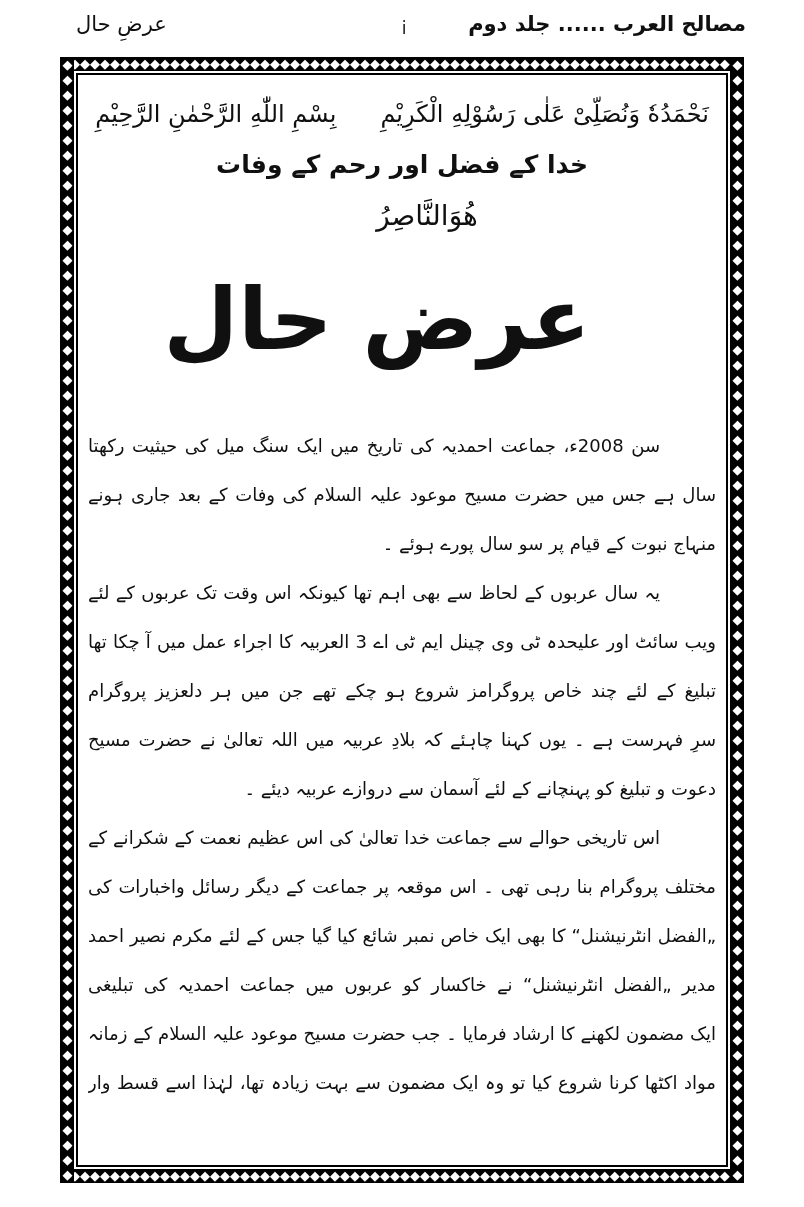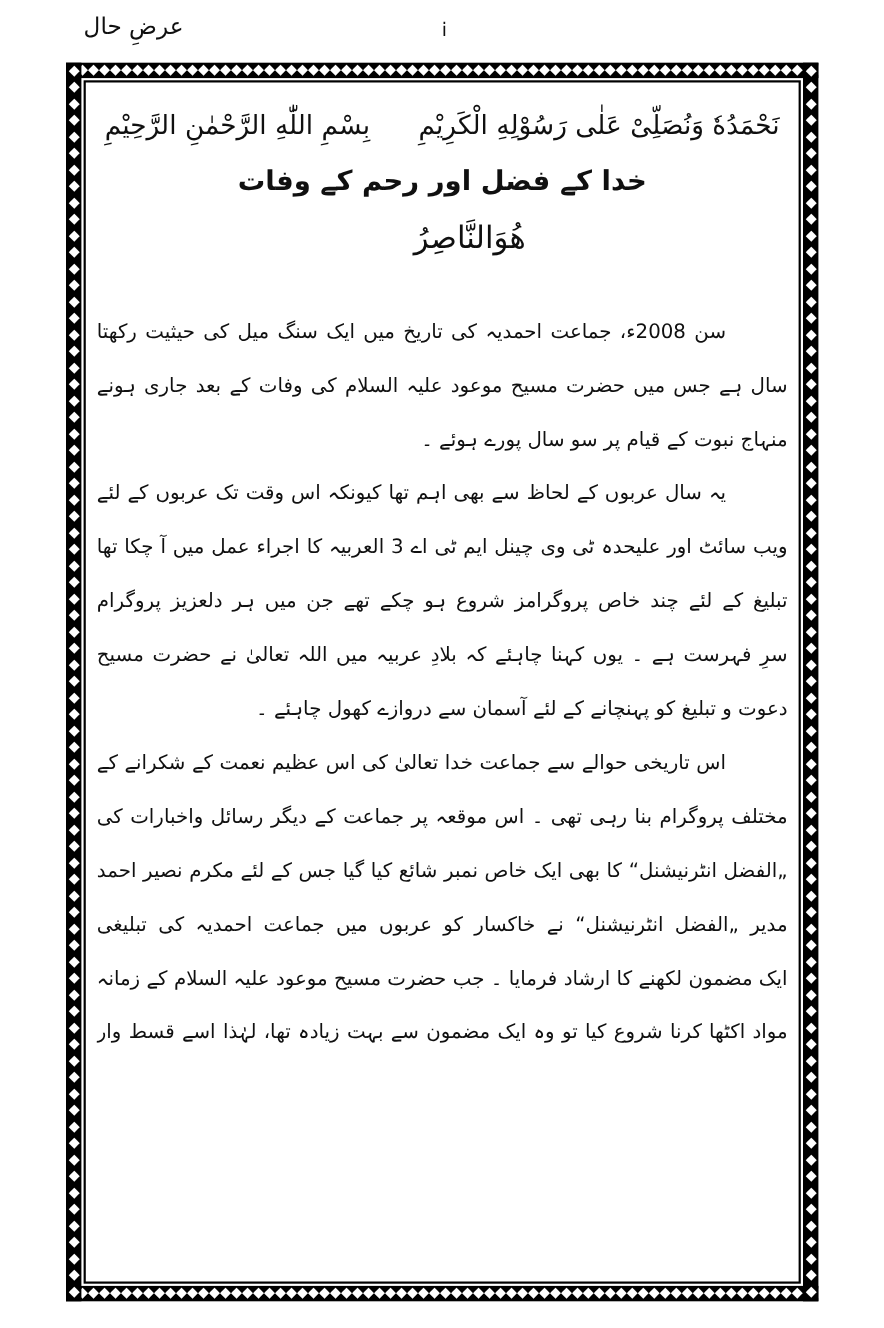--- a/index.html
+++ b/index.html
@@ -41,53 +41,55 @@
   }
   .bline.first{padding-right:56px;}
   .bline.plast{text-align-last:right;}
 </style>
 </head>
 <body>
 
 <div class="page">
 
   <div class="header">
+    <span class="h-right">مصالح العرب ...... جلد دوم</span>
     <span class="h-center">i</span>
     <span class="h-left">عرضِ حال</span>
   </div>
 
   <div class="frame">
     <div class="bstrip h top">◆◆◆◆◆◆◆◆◆◆◆◆◆◆◆◆◆◆◆◆◆◆◆◆◆◆◆◆◆◆◆◆◆◆◆◆◆◆◆◆◆◆◆◆◆◆◆◆◆◆◆◆◆◆◆◆◆◆◆◆◆◆◆◆◆◆◆◆◆◆◆◆◆◆◆◆◆◆◆◆◆◆◆◆◆◆◆◆◆◆◆◆◆◆◆◆◆◆◆◆◆◆◆◆◆◆◆◆◆◆</div>
     <div class="bstrip h bottom">◆◆◆◆◆◆◆◆◆◆◆◆◆◆◆◆◆◆◆◆◆◆◆◆◆◆◆◆◆◆◆◆◆◆◆◆◆◆◆◆◆◆◆◆◆◆◆◆◆◆◆◆◆◆◆◆◆◆◆◆◆◆◆◆◆◆◆◆◆◆◆◆◆◆◆◆◆◆◆◆◆◆◆◆◆◆◆◆◆◆◆◆◆◆◆◆◆◆◆◆◆◆◆◆◆◆◆◆◆◆</div>
     <div class="bstrip v left">◆◆◆◆◆◆◆◆◆◆◆◆◆◆◆◆◆◆◆◆◆◆◆◆◆◆◆◆◆◆◆◆◆◆◆◆◆◆◆◆◆◆◆◆◆◆◆◆◆◆◆◆◆◆◆◆◆◆◆◆◆◆◆◆◆◆◆◆◆◆◆◆◆◆◆◆◆◆◆◆◆◆◆◆◆◆◆◆◆◆◆◆◆◆◆◆◆◆◆◆◆◆◆◆◆◆◆◆◆◆</div>
     <div class="bstrip v right">◆◆◆◆◆◆◆◆◆◆◆◆◆◆◆◆◆◆◆◆◆◆◆◆◆◆◆◆◆◆◆◆◆◆◆◆◆◆◆◆◆◆◆◆◆◆◆◆◆◆◆◆◆◆◆◆◆◆◆◆◆◆◆◆◆◆◆◆◆◆◆◆◆◆◆◆◆◆◆◆◆◆◆◆◆◆◆◆◆◆◆◆◆◆◆◆◆◆◆◆◆◆◆◆◆◆◆◆◆◆</div>
 
     <div class="inner">
       <div class="content">
 
         <div class="inv-line bism">
           <span>نَحْمَدُهٗ وَنُصَلِّىْ عَلٰى رَسُوْلِهِ الْكَرِيْمِ</span>
           <span>بِسْمِ اللّٰهِ الرَّحْمٰنِ الرَّحِيْمِ</span>
         </div>
         <div class="inv-line blessing">خدا کے فضل اور رحم کے وفات</div>
         <div class="inv-line motto">هُوَالنَّاصِرُ</div>
 
+        <div class="page-title">عرض حال</div>
 
         <div class="body">
             <div>
               <div class="bline first">سن 2008ء، جماعت احمدیہ کی تاریخ میں ایک سنگ میل کی حیثیت رکھتا ہے ۔ یہ وہ</div>
               <div class="bline">سال ہے جس میں حضرت مسیح موعود علیہ السلام کی وفات کے بعد جاری ہونے والی خلافت علیٰ</div>
               <div class="bline plast">منہاج نبوت کے قیام پر سو سال پورے ہوئے ۔</div>
             </div>
             <div>
               <div class="bline first">یہ سال عربوں کے لحاظ سے بھی اہم تھا کیونکہ اس وقت تک عربوں کے لئے علیحدہ</div>
               <div class="bline">ویب سائٹ اور علیحدہ ٹی وی چینل ایم ٹی اے 3 العربیہ کا اجراء عمل میں آ چکا تھا اور عربوں میں</div>
               <div class="bline">تبلیغ کے لئے چند خاص پروگرامز شروع ہو چکے تھے جن میں ہر دلعزیز پروگرام الحوار المباشر</div>
               <div class="bline">سرِ فہرست ہے ۔ یوں کہنا چاہئے کہ بلادِ عربیہ میں اللہ تعالیٰ نے حضرت مسیح موعود علیہ السلام کی</div>
-              <div class="bline plast">دعوت و تبلیغ کو پہنچانے کے لئے آسمان سے دروازے کھول چاہئے ۔</div>
+              <div class="bline plast">دعوت و تبلیغ کو پہنچانے کے لئے آسمان سے دروازے عربیہ دیئے ۔</div>
             </div>
             <div>
               <div class="bline first">اس تاریخی حوالے سے جماعت خدا تعالیٰ کی اس عظیم نعمت کے شکرانے کے طور پر</div>
               <div class="bline">مختلف پروگرام بنا رہی تھی ۔ اس موقعہ پر جماعت کے دیگر رسائل واخبارات کی طرح</div>
               <div class="bline">„الفضل انٹرنیشنل“ کا بھی ایک خاص نمبر شائع کیا گیا جس کے لئے مکرم نصیر احمد قمر صاحب</div>
               <div class="bline">مدیر „الفضل انٹرنیشنل“ نے خاکسار کو عربوں میں جماعت احمدیہ کی تبلیغی کاوشوں کے بارہ میں</div>
               <div class="bline">ایک مضمون لکھنے کا ارشاد فرمایا ۔ جب حضرت مسیح موعود علیہ السلام کے زمانہ سے اس بارہ میں</div>
               <div class="bline plast">مواد اکٹھا کرنا شروع کیا تو وہ ایک مضمون سے بہت زیادہ تھا، لہٰذا اسے قسط وار چھاپنے کا</div>
             </div>
           </div>

